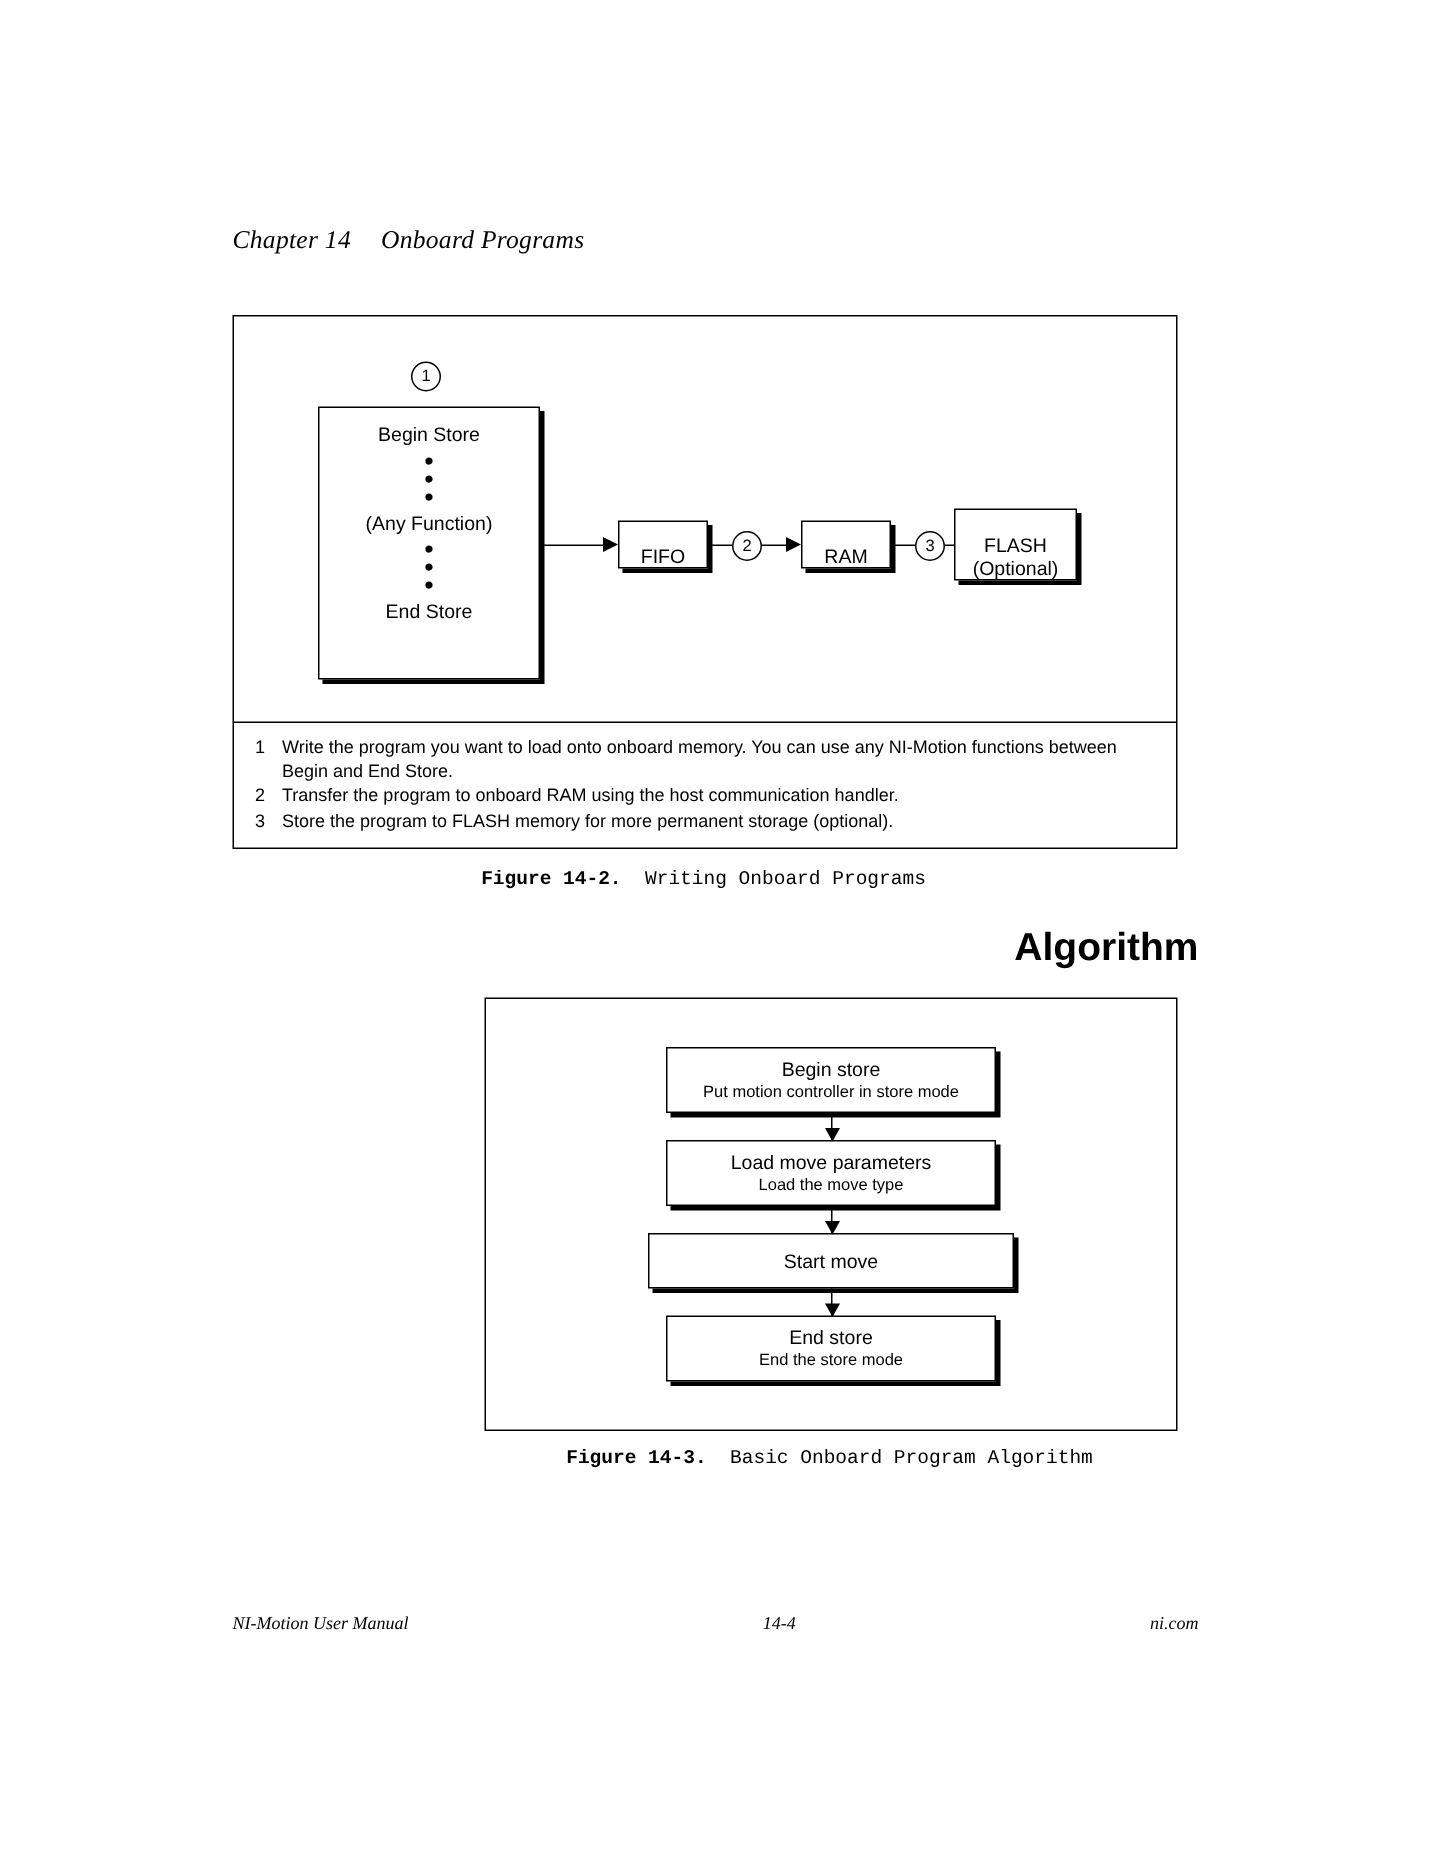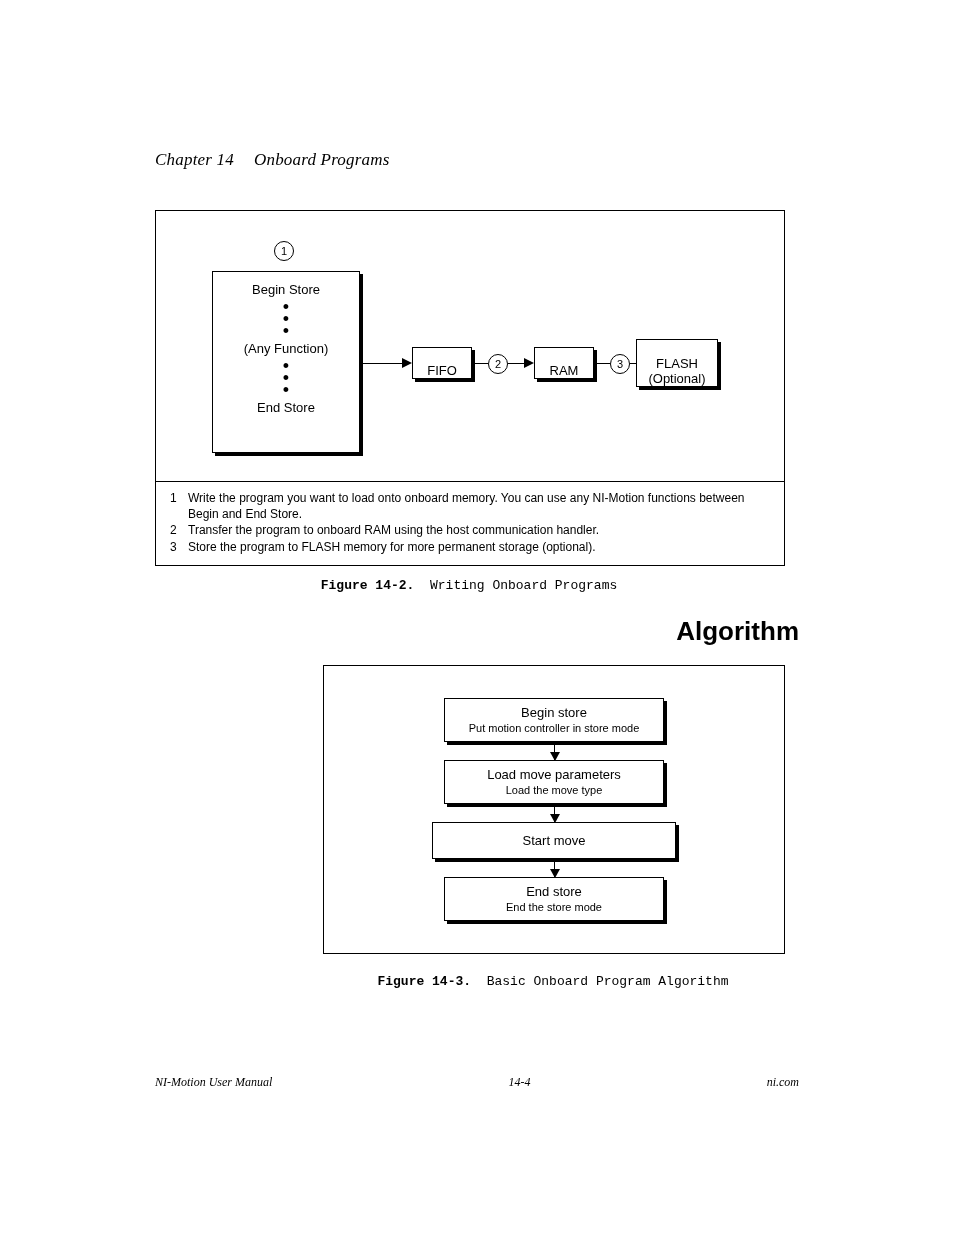--- a/index.html
+++ b/index.html
@@ -236,21 +236,21 @@
     <div class="flowbox" style="padding:10px 16px;">
       <div class="t1">Start move</div>
     </div>
     <div class="vconn"></div>
     <div class="flowbox">
       <div class="t1">End store</div>
       <div class="t2">End the store mode</div>
     </div>
   </div>
 
-  <div class="fig-caption" style="width:460px; margin-left:168px; margin-top:20px;">
+  <div class="fig-caption" style="width:460px; margin-left:168px; margin-top:10px;">
     <b>Figure 14-3.</b>&nbsp;&nbsp;<span>Basic Onboard Program Algorithm</span>
   </div>
 
   <div class="footer">
     <span>NI-Motion User Manual</span>
     <span>14-4</span>
     <span>ni.com</span>
   </div>
 
 </div>

